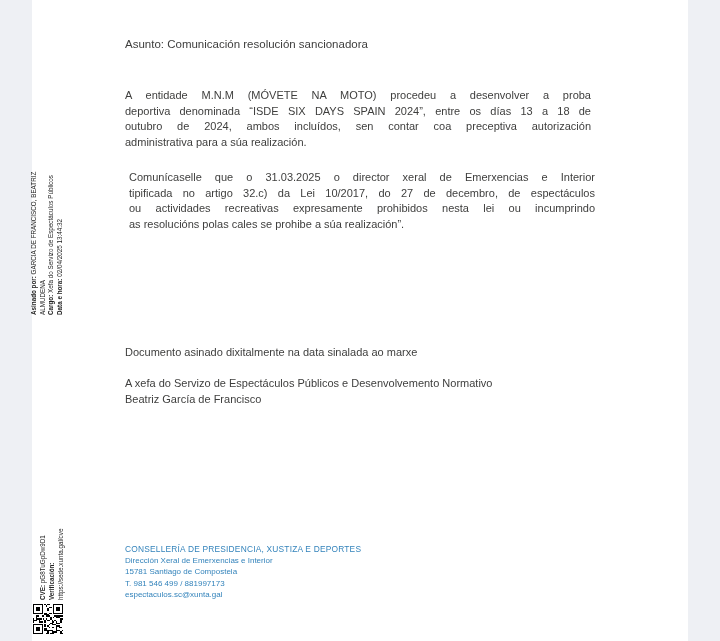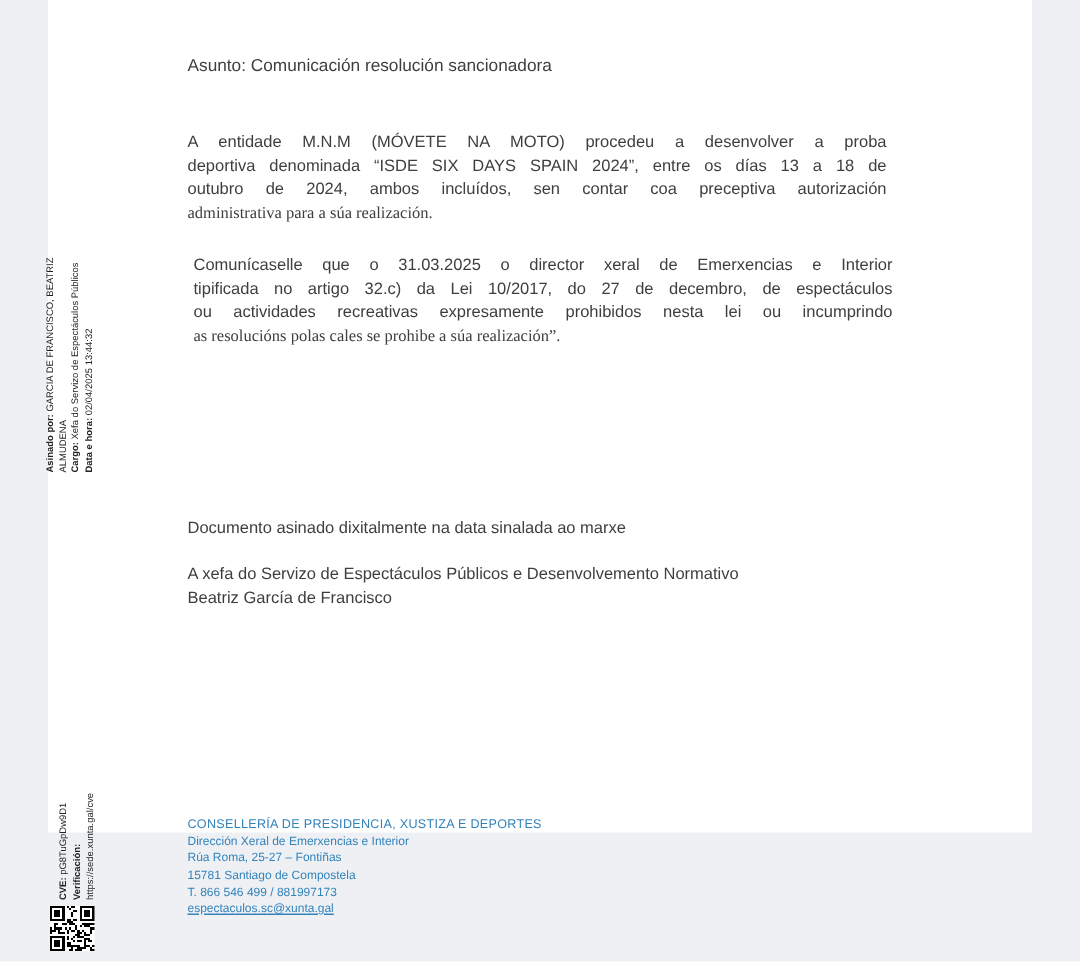--- a/index.html
+++ b/index.html
@@ -4,41 +4,41 @@
 <style>
   * { margin:0; padding:0; box-sizing:border-box; }
   html,body { width:720px; height:641px; }
   body {
     position:relative;
     background:#eef0f4;
     font-family:"Liberation Sans", sans-serif;
     overflow:hidden;
   }
   .page {
-    position:absolute; left:32px; top:0; width:656px; height:555px;
+    position:absolute; left:32px; top:0; width:656px; height:641px;
     background:#ffffff;
   }
   .subject {
     position:absolute; left:125px; top:38px; width:466px;
     font-size:11.5px; color:#3e3e3d;
   }
   .para { position:absolute; left:125px; width:466px; font-size:11px; color:#3e3e3d; }
   .para1 { top:88px; }
   .para2 { top:170px; }
   .jline { line-height:15.6px; text-align:justify; text-align-last:justify; }
-  .jline.last { text-align-last:left;font-family:Liberation Serif, serif; }
+  .jline.last { text-align-last:left; }
   .sign-note { position:absolute; left:125px; top:346px; font-size:11px; color:#3e3e3d; }
   .signer { position:absolute; left:125px; top:376px; font-size:11px; line-height:15.6px; color:#3e3e3d; }
   
   .footer {
     position:absolute; left:125px; top:544px;
     font-size:8px; line-height:11.2px; color:#3383bb;
   }
   .footer .f-line.first { font-size:8.4px; letter-spacing:0.2px; }
-  .footer a.email { color:#3383bb; text-decoration:underline; cursor:pointer; }
+  .footer a.email { color:#3383bb; cursor:pointer; }
   
   .margin-rot {
     position:absolute;
     transform:rotate(-90deg);
     color:#222222;
     font-size:6.3px;
   }
   .margin-sig { left:-33px; top:218px; width:160px; height:34px; line-height:8.5px; }
   .margin-cve { left:-8px; top:536px; width:110px; height:18px; line-height:9px; }
   .margin-rot b { font-weight:bold; }
@@ -71,23 +71,22 @@
 
   <div class="signer" style="left:93px;">
     <div>A xefa do Servizo de Espectáculos Públicos e Desenvolvemento Normativo</div>
     <div>Beatriz García de Francisco</div>
   </div>
 
   <div class="footer" style="left:93px;">
     <div>
         <div class="f-line first">CONSELLERÍA DE PRESIDENCIA, XUSTIZA E DEPORTES</div>
         <div class="f-line">Dirección Xeral de Emerxencias e Interior</div>
-        <div class="f-line">Rúa Roma, 25-27 – Fontiñas</div>
         <div class="f-line">15781 Santiago de Compostela</div>
-        <div class="f-line">T. 866 546 499 / 881997173</div>
+        <div class="f-line">T. 981 546 499 / 881997173</div>
       </div>
     <a class="email">espectaculos.sc@xunta.gal</a>
   </div>
 
   <div class="margin-rot margin-sig" style="left:-65px;">
       <div><b>Asinado por: </b>GARCIA DE FRANCISCO, BEATRIZ</div>
       <div>ALMUDENA</div>
       <div><b>Cargo: </b>Xefa do Servizo de Espectáculos Públicos</div>
       <div><b>Data e hora: </b>02/04/2025 13:44:32</div>
     </div>

